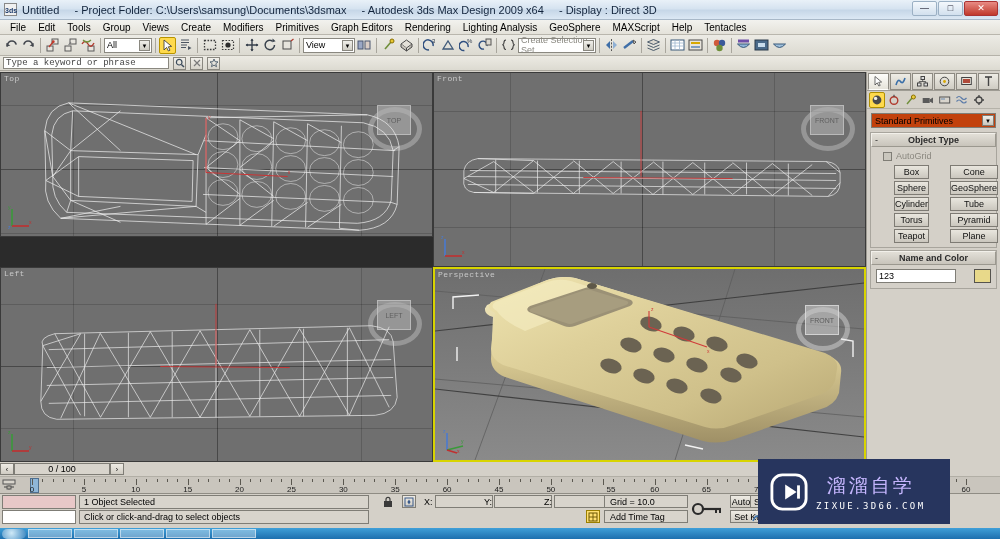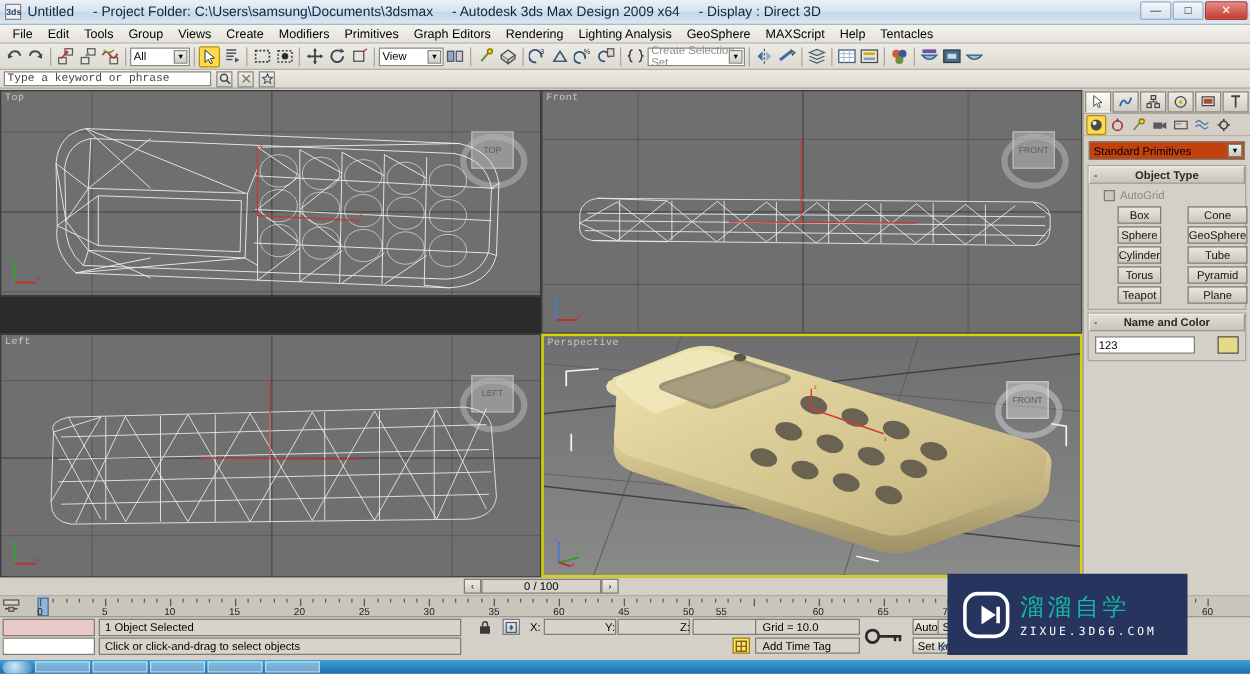--- a/index.html
+++ b/index.html
@@ -158,21 +158,21 @@
   .namerow{display:flex;gap:18px;align-items:center;padding:1px;}
   .nameinput{
     flex:1;height:14px;background:#fff;border:1px solid #7f7d76;
     font-size:9px;padding-left:2px;line-height:13px;
   }
   .colorsw{width:17px;height:14px;border:1px solid #55534e;background:#e8d98a;}
 
   
   .timeline-row{
     position:absolute;left:0;top:462px;width:866px;height:14px;
-    background:#d4d0c8;display:flex;align-items:center;justify-content:center;
+    background:#d4d0c8;display:flex;align-items:center;
   }
   .tl-spin{
     width:14px;height:12px;border:1px solid #7f7d76;
     background:linear-gradient(to bottom,#eeebe4,#d0ccc3);
     font-size:7px;display:flex;align-items:center;justify-content:center;
   }
   .tl-field{
     width:96px;height:12px;border:1px solid #7f7d76;background:#d8d4cc;
     font-size:9px;display:flex;align-items:center;justify-content:center;
   }
@@ -239,21 +239,21 @@
     display:flex;align-items:center;padding-left:3px;overflow:hidden;
   }
 
   
   .watermark{
     position:absolute;left:758px;top:459px;width:192px;height:65px;
     background:#27355e;display:flex;align-items:center;gap:8px;padding-left:12px;z-index:50;
   }
   .wm-logo{width:38px;height:38px;}
   .wm-txt{display:flex;flex-direction:column;}
-  .wm-cn{font-size:19px;color:#14b8a6;letter-spacing:3px;font-family:Liberation Serif, serif;}
+  .wm-cn{font-size:19px;color:#c4b5fd;letter-spacing:3px;font-family:Liberation Serif, serif;text-align:center;}
   .wm-en{font-size:9px;color:#fff;letter-spacing:2.4px;margin-top:2px;font-family:"DejaVu Sans Mono",monospace;}
 
   
   .taskbar{
     position:absolute;left:0;top:528px;width:1000px;height:11px;
     background:linear-gradient(to bottom,#3f9fd8,#1d6fae);display:flex;align-items:center;gap:2px;padding-left:2px;
   }
   .tb-start{width:24px;height:10px;border-radius:5px;background:radial-gradient(circle at 40% 40%,#cfe9f7,#3a86c0);}
   .tb-item{width:44px;height:9px;background:rgba(255,255,255,.35);border:1px solid rgba(255,255,255,.5);}
 </style>
@@ -997,21 +997,21 @@
         <div class="tlabel" style="left: 83.8889px;">5</div>
         <div class="tlabel" style="left: 135.778px;">10</div>
         <div class="tlabel" style="left: 187.667px;">15</div>
         <div class="tlabel" style="left: 239.556px;">20</div>
         <div class="tlabel" style="left: 291.444px;">25</div>
         <div class="tlabel" style="left: 343.333px;">30</div>
         <div class="tlabel" style="left: 395.222px;">35</div>
         <div class="tlabel" style="left: 447.111px;">60</div>
         <div class="tlabel" style="left: 499px;">45</div>
         <div class="tlabel" style="left: 550.889px;">50</div>
-        <div class="tlabel" style="left: 577px; text-decoration: underline;">55</div>
+        <div class="tlabel" style="left: 611px; text-decoration: underline;">55</div>
         <div class="tlabel" style="left: 654.667px;">60</div>
         <div class="tlabel" style="left: 706.556px;">65</div>
         <div class="tlabel" style="left: 758.444px;">70</div>
         <div class="tlabel" style="left: 810.333px;">75</div>
         <div class="tlabel" style="left: 862.222px;">80</div>
         <div class="tlabel" style="left: 914.111px;">85</div>
         <div class="tlabel" style="left: 966px;">60</div>
       </div>
   </div>
 

